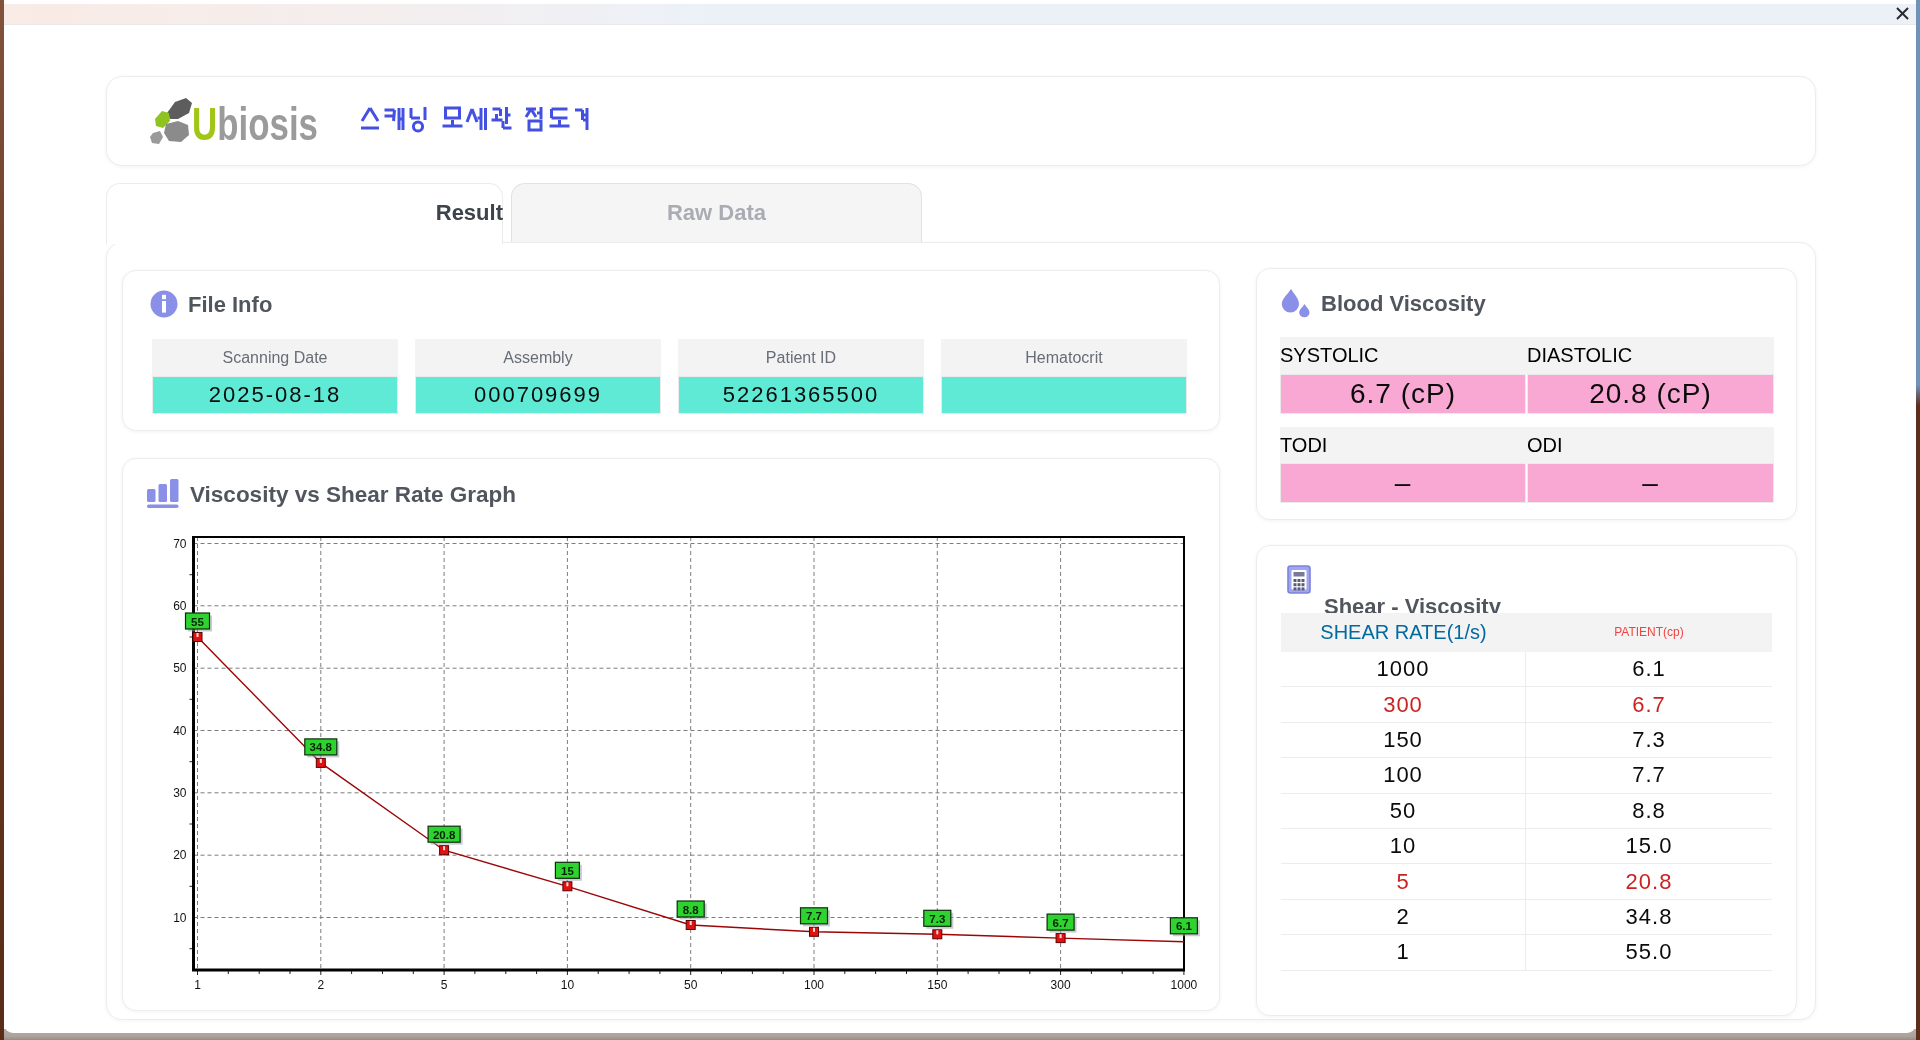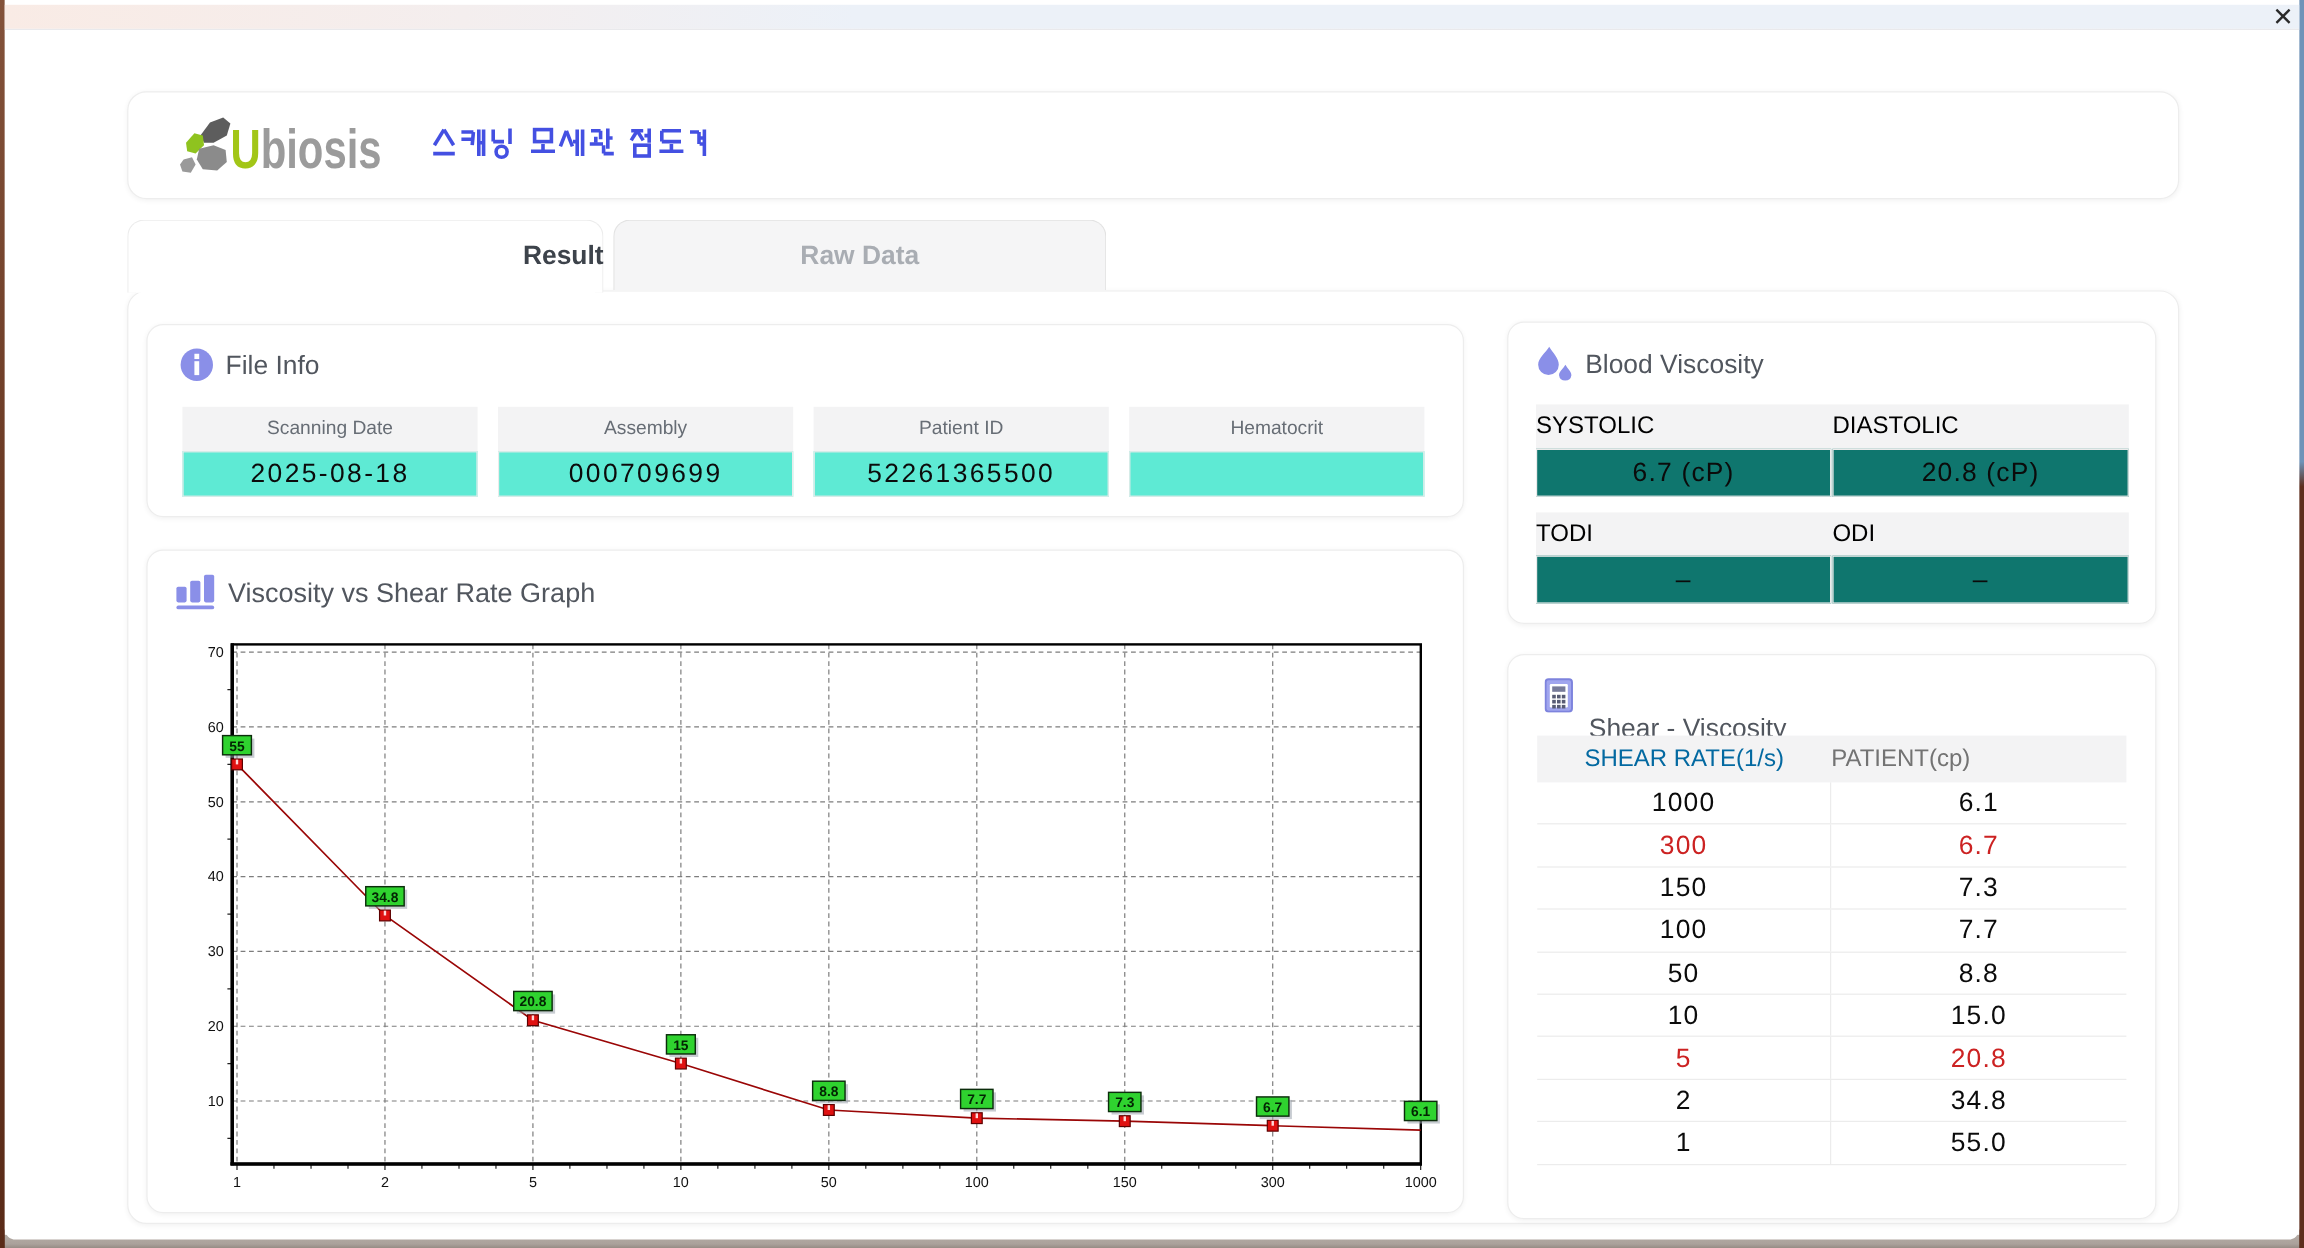--- a/index.html
+++ b/index.html
@@ -1,28 +1,28 @@
 <!DOCTYPE html>
 <html><head><meta charset="utf-8"><title>viscometer</title>
 <style>
 *{margin:0;padding:0;box-sizing:border-box}
 html,body{width:1920px;height:1040px;overflow:hidden;background:#fff;
  font-family:"Liberation Sans",sans-serif;position:relative}
 .abs{position:absolute}
 .card{position:absolute;background:#fff;border:1px solid #ededed;border-radius:16px;
  box-shadow:0 1px 4px rgba(0,0,0,0.05)}
-.ctitle{position:absolute;font-size:22px;font-weight:normal;color:#51565e}
+.ctitle{position:absolute;font-size:22px;font-weight:bold;color:#51565e}
 .fihead{position:absolute;top:339px;height:37px;background:#f3f3f4;color:#676d75;
  font-size:16px;line-height:38px;text-align:center}
 .fival{position:absolute;top:376px;height:38px;background:#5eead4;border:1px solid #ebebeb;
  color:#0b0b0b;font-size:22px;line-height:36px;text-align:center;letter-spacing:2px}
 .bvhead{position:absolute;left:1280px;width:494px;height:37px;background:#f3f3f4}
 .bvcell{position:absolute;font-size:20px;color:#000000;text-align:left;line-height:37px}
-.bvval{position:absolute;height:40px;background:#0f766e;border:1px solid #ebebeb;
- font-size:22px;color:#0b0b0b;text-align:center;line-height:38px;letter-spacing:1px}
+.bvval{position:absolute;height:40px;background:#f9a8d4;border:1px solid #ebebeb;
+ font-size:28px;color:#0b0b0b;text-align:center;line-height:38px;letter-spacing:1px}
 .shrow{position:absolute;left:1281px;width:491px;border-bottom:1px solid #ececec;
  font-size:22px;color:#0b0b0b;letter-spacing:1px}
 .shrow.red{color:#cc2222}
 .shc1{position:absolute;left:0;width:245px;height:100%;text-align:center;
  display:flex;align-items:center;justify-content:center;border-right:1px solid #ececec}
 .shc2{position:absolute;left:245px;width:246px;height:100%;text-align:center;
  display:flex;align-items:center;justify-content:center}
 </style></head>
 <body>
 
@@ -275,21 +275,21 @@
 <rect x="6.5" y="18.2" width="3" height="3" fill="#585c74"></rect>
 <rect x="10.5" y="18.2" width="3" height="3" fill="#585c74"></rect>
 <rect x="14.5" y="18.2" width="3" height="3" fill="#585c74"></rect>
 <rect x="6.5" y="22.4" width="3" height="3" fill="#585c74"></rect>
 <rect x="10.5" y="22.4" width="3" height="3" fill="#585c74"></rect>
 <rect x="14.5" y="22.4" width="3" height="3" fill="#585c74"></rect>
 </svg>
 <div class="ctitle" style="left:1324px;top:594px">Shear - Viscosity</div>
 <div class="abs" style="left:1281px;top:613px;width:491px;height:39px;background:#f3f3f4"></div>
 <div class="abs" style="left:1281px;top:613px;width:245px;height:39px;font-size:20px;color:#0369a1;text-align:center;line-height:39px">SHEAR RATE(1/s)</div>
-<div class="abs" style="left:1526px;top:613px;width:246px;height:39px;font-size:20px;color:#737373;line-height:39px">PATIENT(cp)</div>
+<div class="abs" style="left:1526px;top:613px;width:246px;height:39px;font-size:12px;color:#ef4444;text-align:center;line-height:39px">PATIENT(cp)</div>
 <div class="shrow" style="top:652.0px;height:35.4px">
     <div class="shc1">1000</div>
     <div class="shc2">6.1</div>
   </div>
 <div class="shrow red" style="top:687.4px;height:35.4px">
     <div class="shc1">300</div>
     <div class="shc2">6.7</div>
   </div>
 <div class="shrow" style="top:722.8px;height:35.4px">
     <div class="shc1">150</div>

